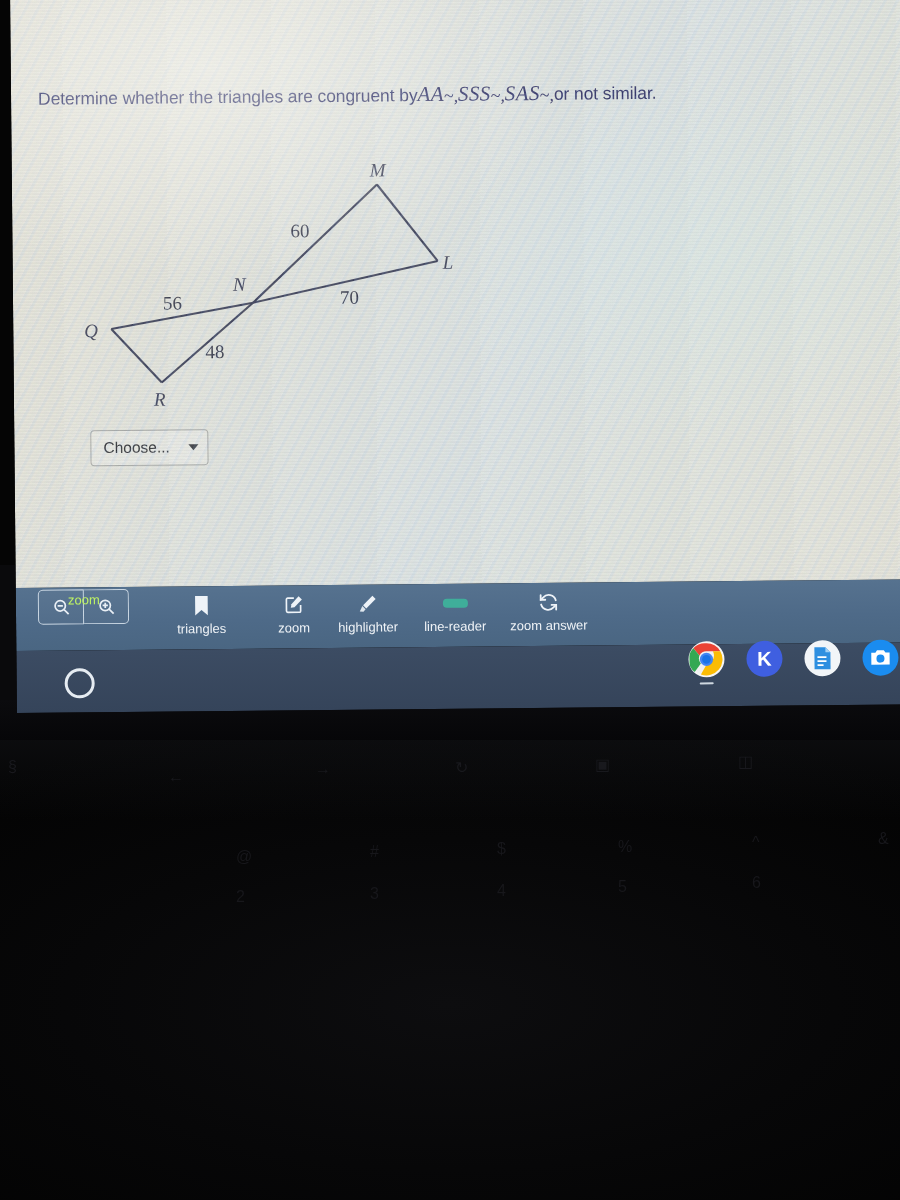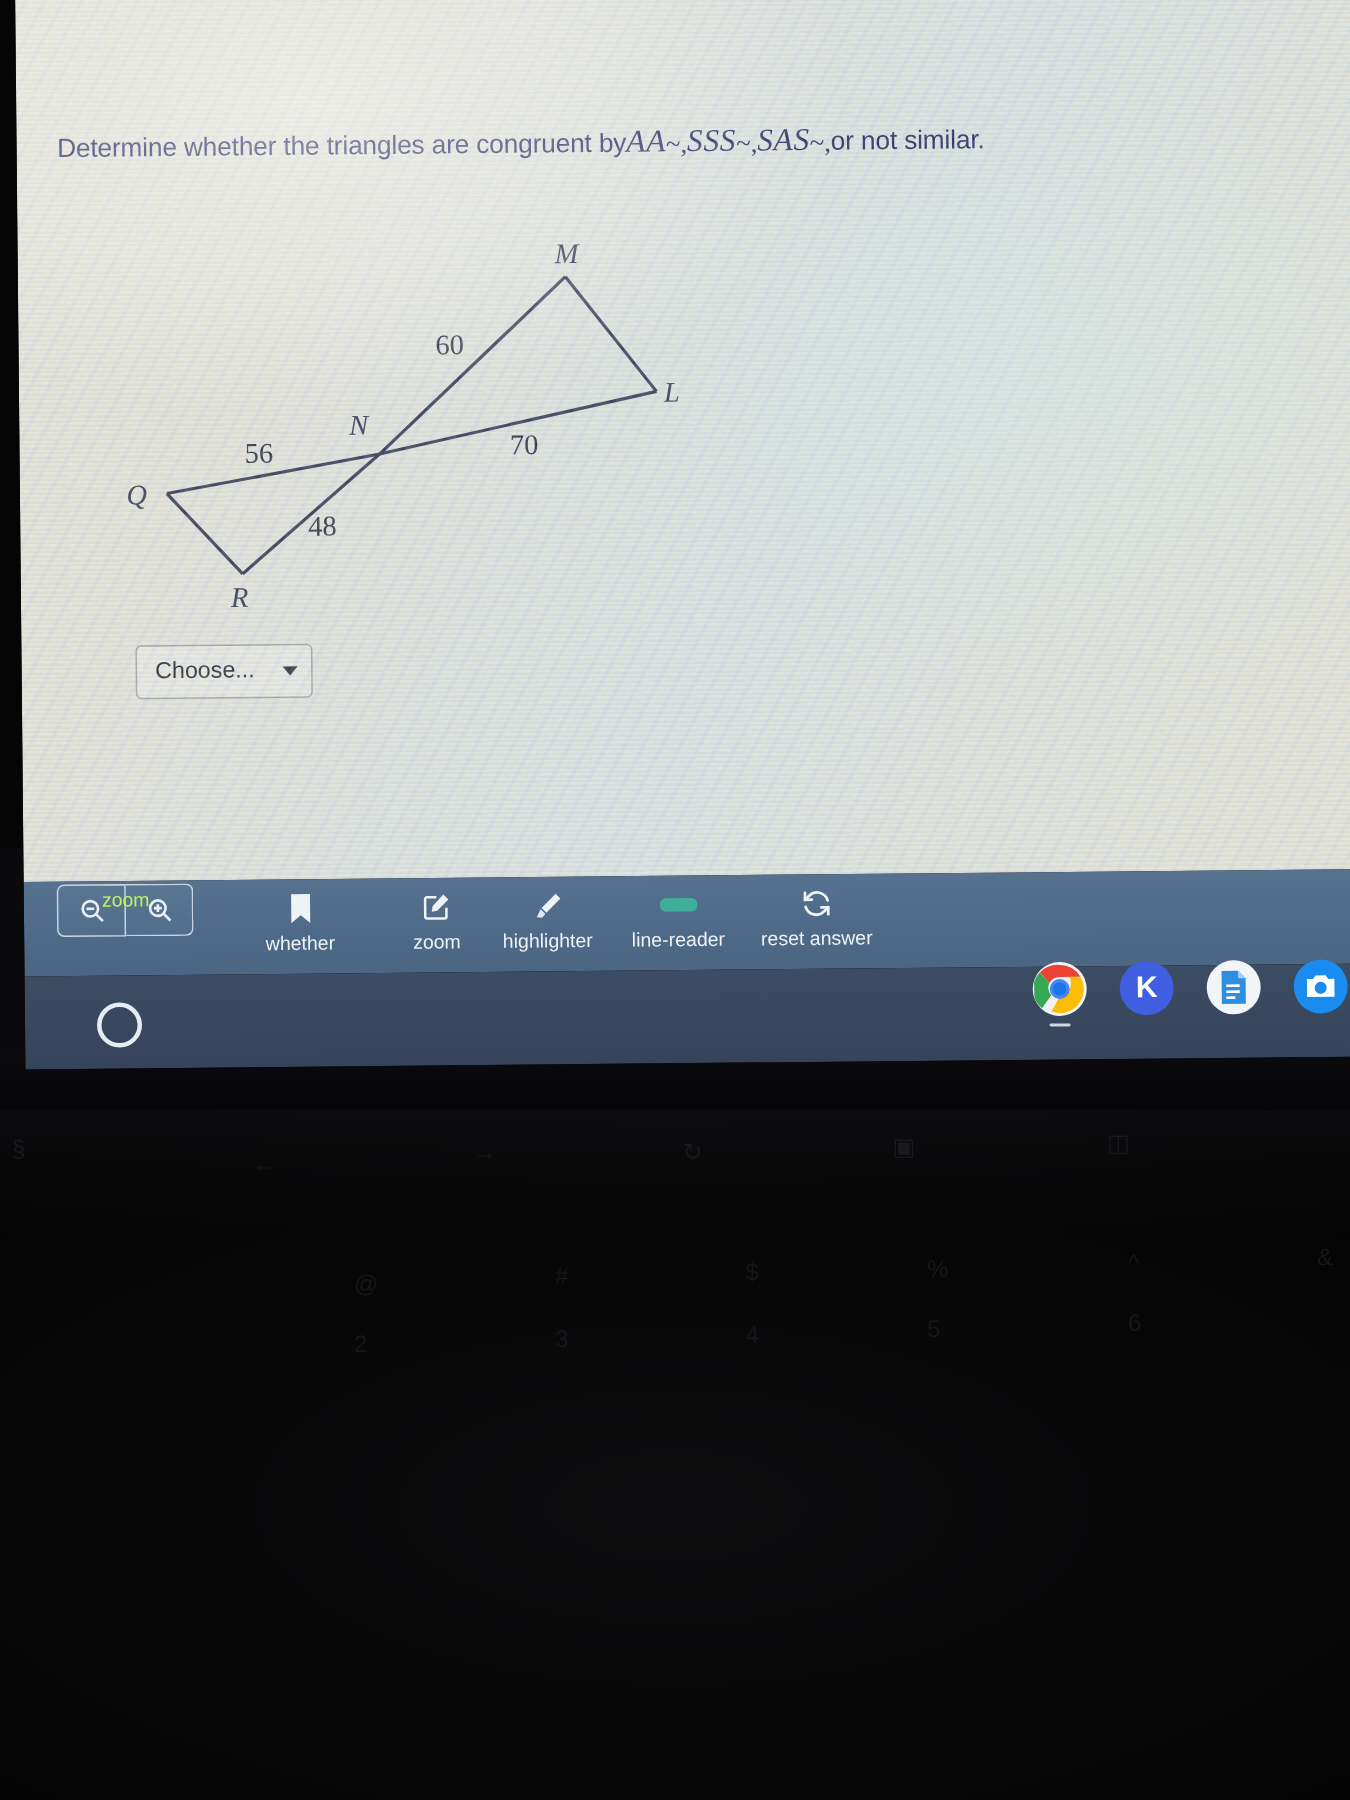--- a/index.html
+++ b/index.html
@@ -349,21 +349,21 @@
           </svg>
         </div>
       </div>
 
       <div class="tb-item" style="margin-left:48px;">
         <div class="tb-icon">
           <svg width="15" height="21" viewBox="0 0 14 20">
             <path d="M1 0.8h12v18.4L7 14.2 1 19.2z" fill="#eef3f8"></path>
           </svg>
         </div>
-        <span>whether</span>
+        <span>triangles</span>
       </div>
 
       <div class="tb-item" style="margin-left:52px;">
         <div class="tb-icon">
           <svg width="20" height="20" viewBox="0 0 24 24" fill="none" stroke="#eef3f8" stroke-width="2">
             <path d="M20 13v7a1.6 1.6 0 0 1-1.6 1.6H4.6A1.6 1.6 0 0 1 3 20V6.2A1.6 1.6 0 0 1 4.6 4.6H12"></path>
             <path d="M17.6 2.4 21.6 6.4 12.6 15.4 8.2 16.2 9 11.8z" fill="#eef3f8" stroke="none"></path>
           </svg>
         </div>
         <span>zoom</span>
@@ -388,21 +388,21 @@
 
       <div class="tb-item" style="margin-left:24px;">
         <div class="tb-icon">
           <svg width="21" height="21" viewBox="0 0 24 24" fill="none" stroke="#eef3f8" stroke-width="2.1" stroke-linecap="round">
             <path d="M20.4 9.6A8.4 8.4 0 0 0 6.2 6.2L3.2 9"></path>
             <polyline points="3.2,3.8 3.2,9 8.4,9"></polyline>
             <path d="M3.6 14.4A8.4 8.4 0 0 0 17.8 17.8L20.8 15"></path>
             <polyline points="20.8,20.2 20.8,15 15.6,15"></polyline>
           </svg>
         </div>
-        <span>reset answer</span>
+        <span>zoom answer</span>
       </div>
     </div>
     <div id="zoom-label">zoom</div>
 
     <div id="shelf"></div>
     <div id="circle-btn"></div>
 
     <div id="dock">
       <div class="dock-icon" style="background:#f5f5f5;">
         <svg width="34" height="34" viewBox="0 0 36 36">

